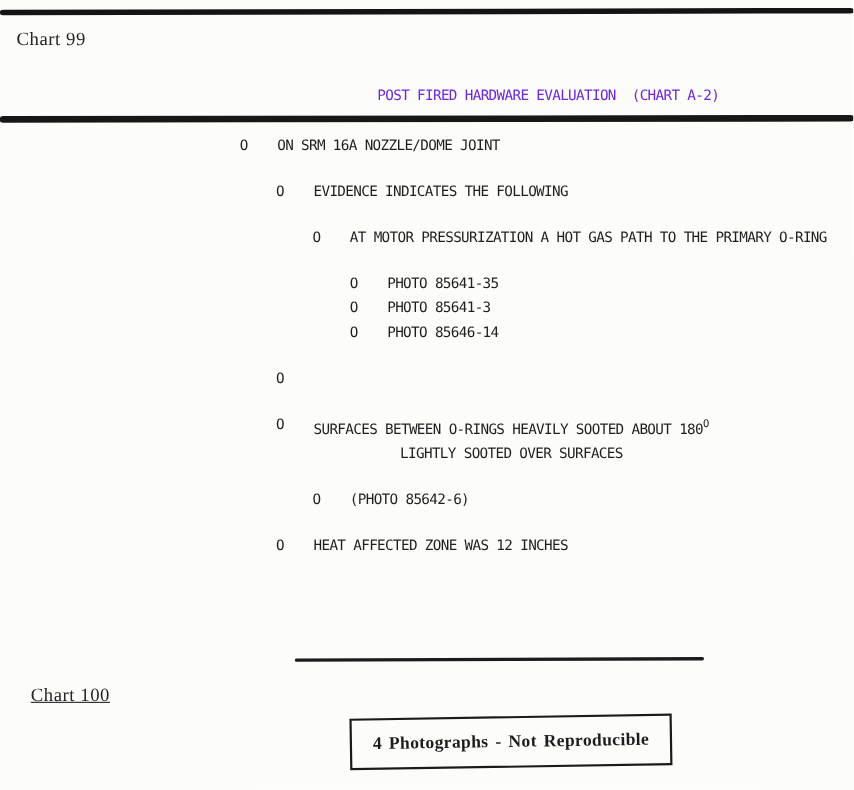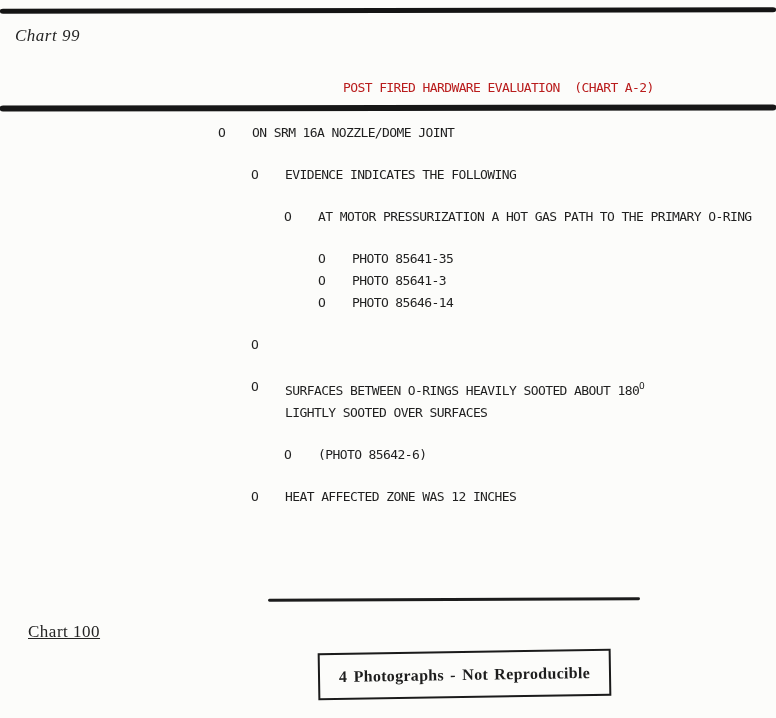--- a/index.html
+++ b/index.html
@@ -36,42 +36,42 @@
     transform: rotate(-0.2deg);
   }
 
   .chart-label {
     position: absolute;
     font-family: "Liberation Serif", serif;
     font-size: 17px;
     letter-spacing: 0.5px;
     color: #242424;
   }
-  .chart-99  { left: 15px; top: 26px; font-style: italic; }
+  .chart-99  { left: 15px; top: 26px; }
   .chart-100 { left: 28px; top: 622px; text-decoration: underline; }
 
   .doc-title {
     position: absolute; left: 343px; top: 80px;
     font-size: 13px; letter-spacing: -0.6px; white-space: pre;
-    color: #b91c1c;
+    color: #6d28d9;
   }
 
   .outline {
     position: absolute; left: 0; top: 122px; width: 776px;
     font-size: 13px; letter-spacing: -0.6px;
   }
   .item { display: flex; margin-top: 20px; }
   .item:first-child { margin-top: 0; }
   .item.tight { margin-top: 0; }
   .item.i1 { margin-left: 218px; }
   .item.i2 { margin-left: 251px; }
   .item.i3 { margin-left: 284px; }
   .item.i4 { margin-left: 318px; }
   .bullet { flex: none; width: 34px; line-height: 22px; }
-  .lines { white-space: pre; }
+  .lines { white-space: pre; text-align: center; }
   .line { line-height: 22px; }
   .line sup {
     font-size: 9.5px; letter-spacing: 0;
     position: relative; top: -1px; vertical-align: super;
   }
 
   .photo-box {
     position: absolute; left: 318px; top: 651px;
     width: 293px; height: 47px;
     border: 2px solid #1b1b1b;

